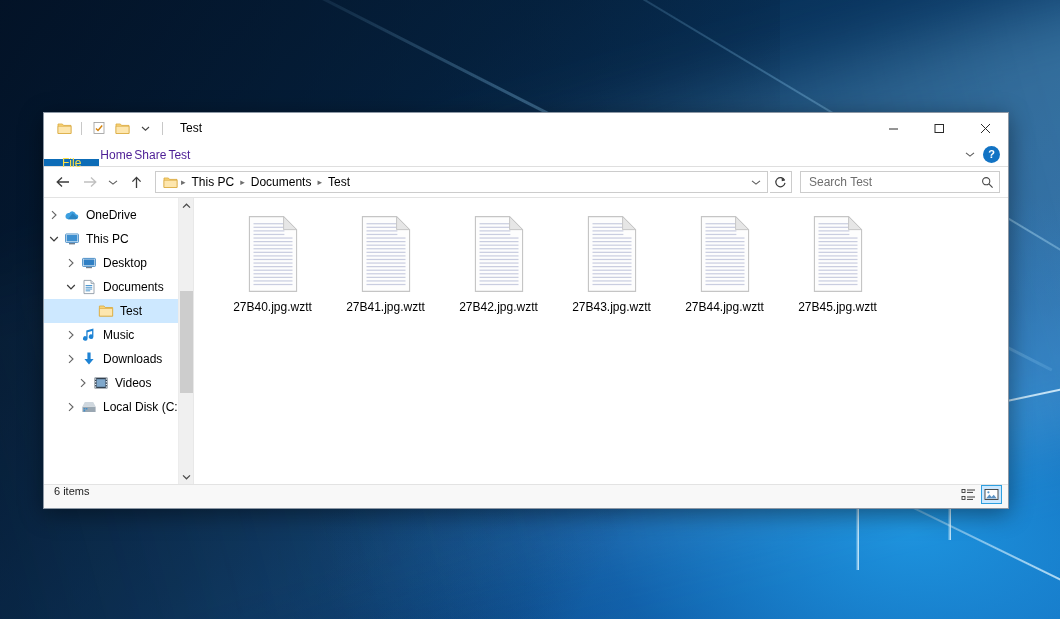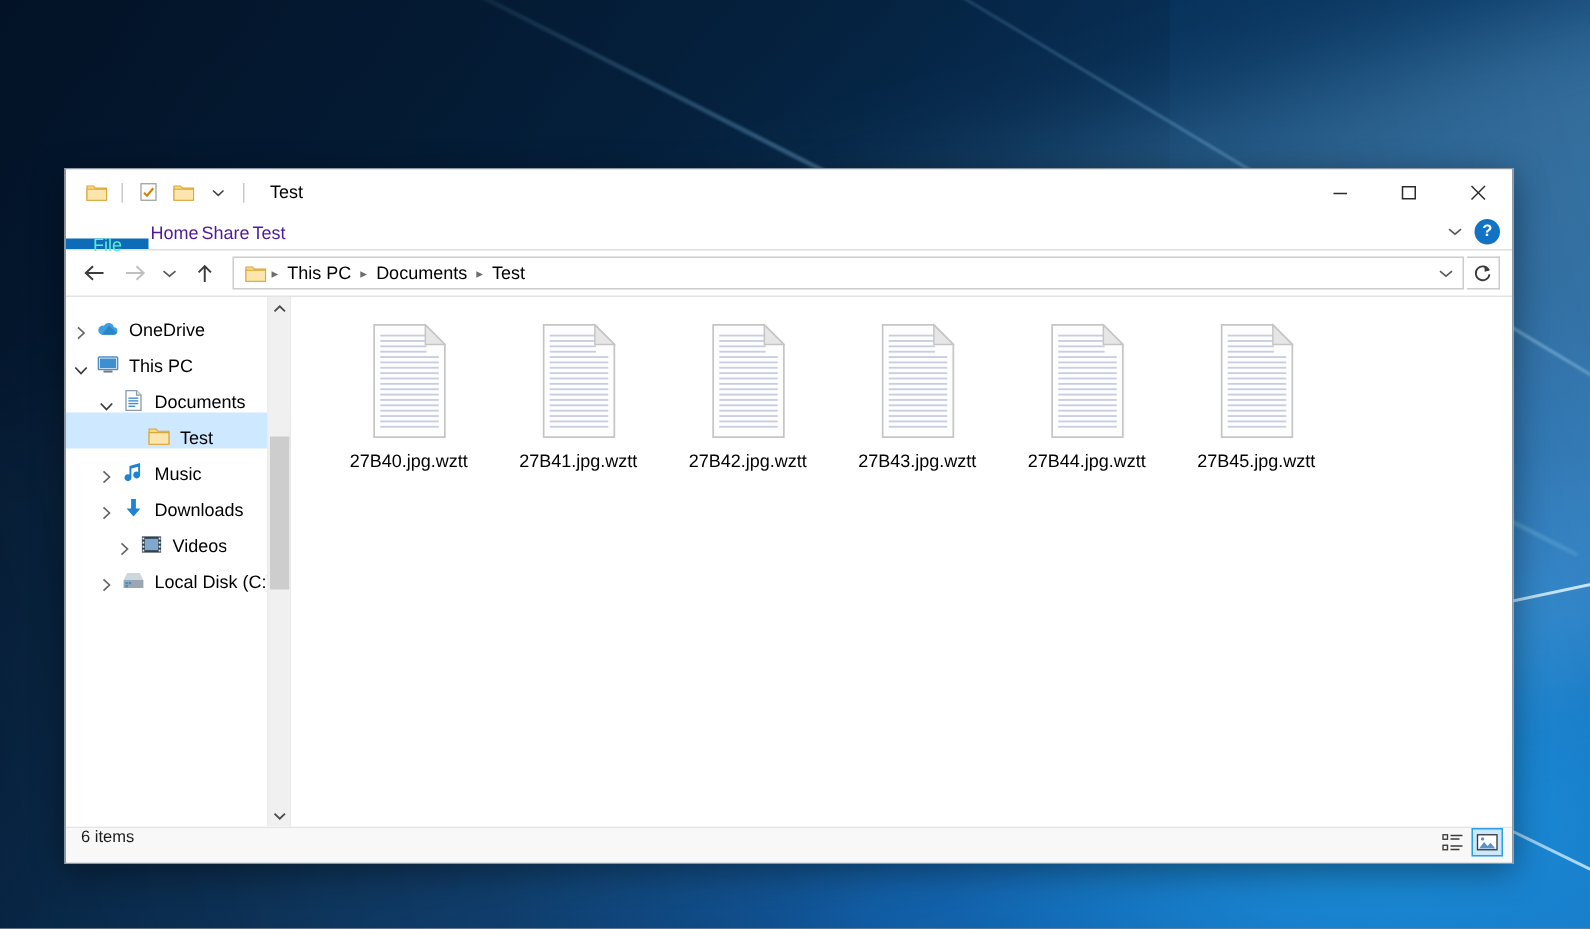--- a/index.html
+++ b/index.html
@@ -44,21 +44,21 @@
   }
   .darkcorner {
     position: absolute; left: 0; top: 0; width: 780px; height: 619px;
     background: linear-gradient(120deg, rgba(2,14,32,0.78) 0%, rgba(3,20,42,0.45) 45%, rgba(0,0,0,0) 82%);
   }
 
   
   #explorer {
     position: absolute;
     left: 43px; top: 112px;
-    width: 966px; height: 464px;
+    width: 966px; height: 397px;
     background: #ffffff;
     border: 1px solid #8d98a5;
     box-shadow: 0 5px 22px rgba(0,0,0,0.42);
     display: flex; flex-direction: column;
     font-size: 12px;
     color: #000;
   }
 
   
   .titlebar {
@@ -79,21 +79,21 @@
     height: 24px; display: flex; align-items: stretch;
     border-bottom: 1px solid #dfdfdf;
     background: #ffffff;
     flex: none;
     position: relative;
   }
   .rtab {
     padding: 0 1px; display: flex; align-items: center;
     font-size: 12px; color: #4c1d95; cursor: default;
   }
-  .rtab.file { background: #0d6cb7; color: #5eead4; padding: 0 18px; margin-top: 16px; }
+  .rtab.file { background: #0d6cb7; color: #fde047; padding: 0 18px; margin-top: 16px; }
   .ribbon-right { margin-left: auto; display: flex; align-items: center; gap: 4px; padding-right: 8px; }
   .help-btn {
     width: 17px; height: 17px; border-radius: 50%;
     background: #1273c4; color: #fff;
     display: flex; align-items: center; justify-content: center;
     font-size: 11px; font-weight: bold; line-height: 1;
   }
 
   
   .addrrow {
@@ -130,21 +130,21 @@
   
   .wbody { flex: 1; display: flex; min-height: 0; border-top: 1px solid #e3e3e3; }
 
   .navpane {
     width: 150px; flex: none; background: #ffffff;
     border-right: 1px solid #e8e8e8;
     position: relative; overflow: hidden;
     padding-top: 5px;
   }
   .tree-item {
-    height: 24px; display: flex; align-items: flex-end;
+    height: 24px; display: flex; align-items: center;
     font-size: 12px; color: #000; white-space: nowrap;
     padding-right: 4px;
   }
   .tree-item.sel { background: #cde8ff; }
   .twisty {
     width: 16px; flex: none; display: flex; align-items: center; justify-content: center;
     color: #646464; font-size: 8px;
   }
   .tree-ic { width: 20px; flex: none; display: flex; align-items: center; justify-content: center; }
   .tree-lbl { padding-left: 4px; overflow: hidden; text-overflow: ellipsis; }
@@ -319,20 +319,29 @@
       </div>
     </div>
 
     <div class="addr-ic" style="width:22px;height:22px;border:1px solid #cccccc;border-left:none;">
       <svg width="13" height="13" viewBox="0 0 13 13">
         <path d="M10.6 4.2A4.6 4.6 0 1 0 11 6.9" fill="none" stroke="#3b3b3b" stroke-width="1.2"></path>
         <path d="M7.6 1.3L11 4.4 7.8 5.2" fill="#3b3b3b"></path>
       </svg>
     </div>
 
+    <div class="searchbox">
+      <input type="text" placeholder="Search Test" style="">
+      <span style="display:flex;">
+        <svg width="13" height="13" viewBox="0 0 13 13">
+          <circle cx="5.2" cy="5.2" r="3.6" fill="none" stroke="#4a4a4a" stroke-width="1.1"></circle>
+          <line x1="7.9" y1="7.9" x2="11.6" y2="11.6" stroke="#4a4a4a" stroke-width="1.2"></line>
+        </svg>
+      </span>
+    </div>
   </div>
 
   <div class="wbody">
 
     <div class="navpane">
       <div id="tree">
           <div class="tree-item" style="padding-left: 2px;">
             <span class="twisty">
               <svg width="8" height="10" viewBox="0 0 8 10">
                 <path d="M2 1.2L6 5 2 8.8" fill="none" stroke="#646464" stroke-width="1.1"></path>
@@ -353,20 +362,35 @@
               </svg>
             </span>
             <span class="tree-ic">
               <svg width="16" height="16" viewBox="0 0 16 16">
                 <rect x="1.6" y="3" width="12.8" height="8.4" rx="0.6" fill="#fff" stroke="#4b8fc7" stroke-width="1"></rect>
                 <rect x="2.6" y="4" width="10.8" height="6.4" fill="#3d8fd0"></rect>
                 <rect x="5" y="12" width="6" height="1.4" fill="#6f7d8c"></rect>
               </svg>
             </span>
             <span class="tree-lbl">This PC</span>
+          </div>
+          <div class="tree-item" style="padding-left: 19px;">
+            <span class="twisty">
+              <svg width="8" height="10" viewBox="0 0 8 10">
+                <path d="M2 1.2L6 5 2 8.8" fill="none" stroke="#646464" stroke-width="1.1"></path>
+              </svg>
+            </span>
+            <span class="tree-ic">
+              <svg width="16" height="16" viewBox="0 0 16 16">
+                <rect x="1.6" y="3.4" width="12.8" height="8" rx="0.6" fill="#fff" stroke="#4b8fc7" stroke-width="1"></rect>
+                <rect x="2.6" y="4.4" width="10.8" height="6" fill="#2f7fc4"></rect>
+                <rect x="5" y="12" width="6" height="1.2" fill="#6f7d8c"></rect>
+              </svg>
+            </span>
+            <span class="tree-lbl">Desktop</span>
           </div>
           <div class="tree-item" style="padding-left: 19px;">
             <span class="twisty">
               <svg width="10" height="8" viewBox="0 0 10 8">
                 <path d="M1.2 2L5 6 8.8 2" fill="none" stroke="#3b3b3b" stroke-width="1.2"></path>
               </svg>
             </span>
             <span class="tree-ic">
               <svg width="16" height="16" viewBox="0 0 16 16">
                 <path d="M3 1.4h7l3 3v10.2H3z" fill="#fdfdfd" stroke="#8e9aa6" stroke-width="0.9"></path>

